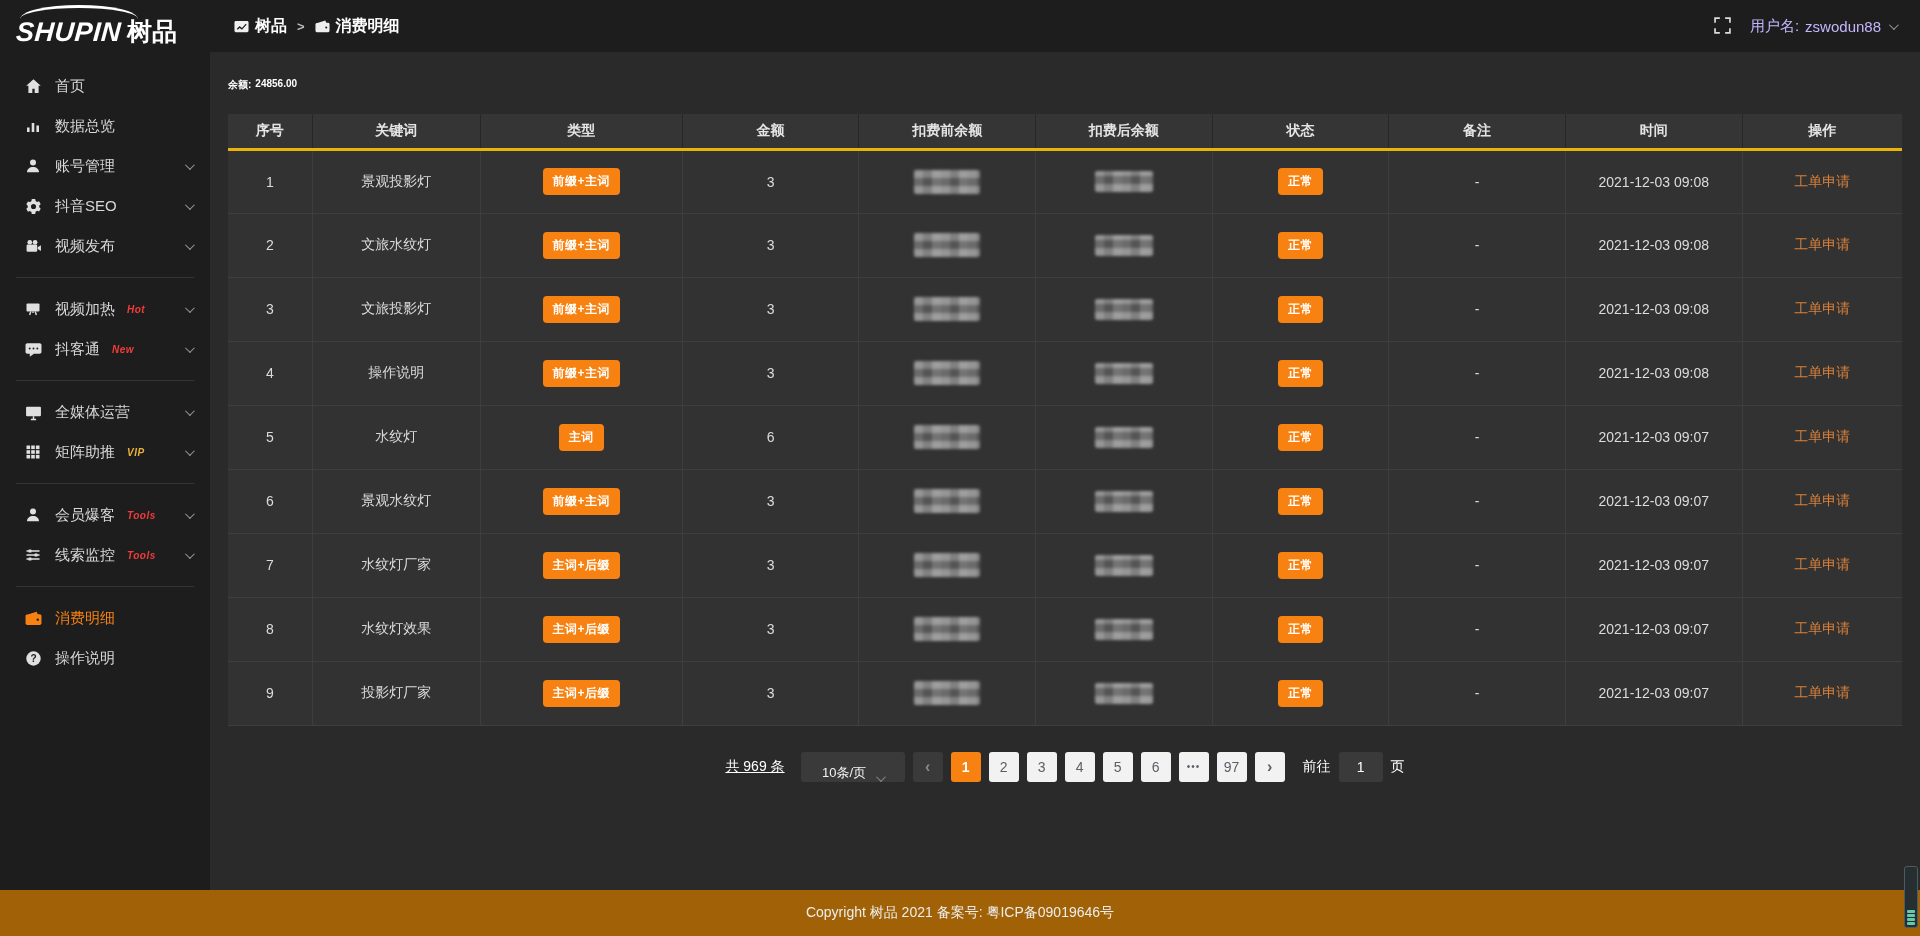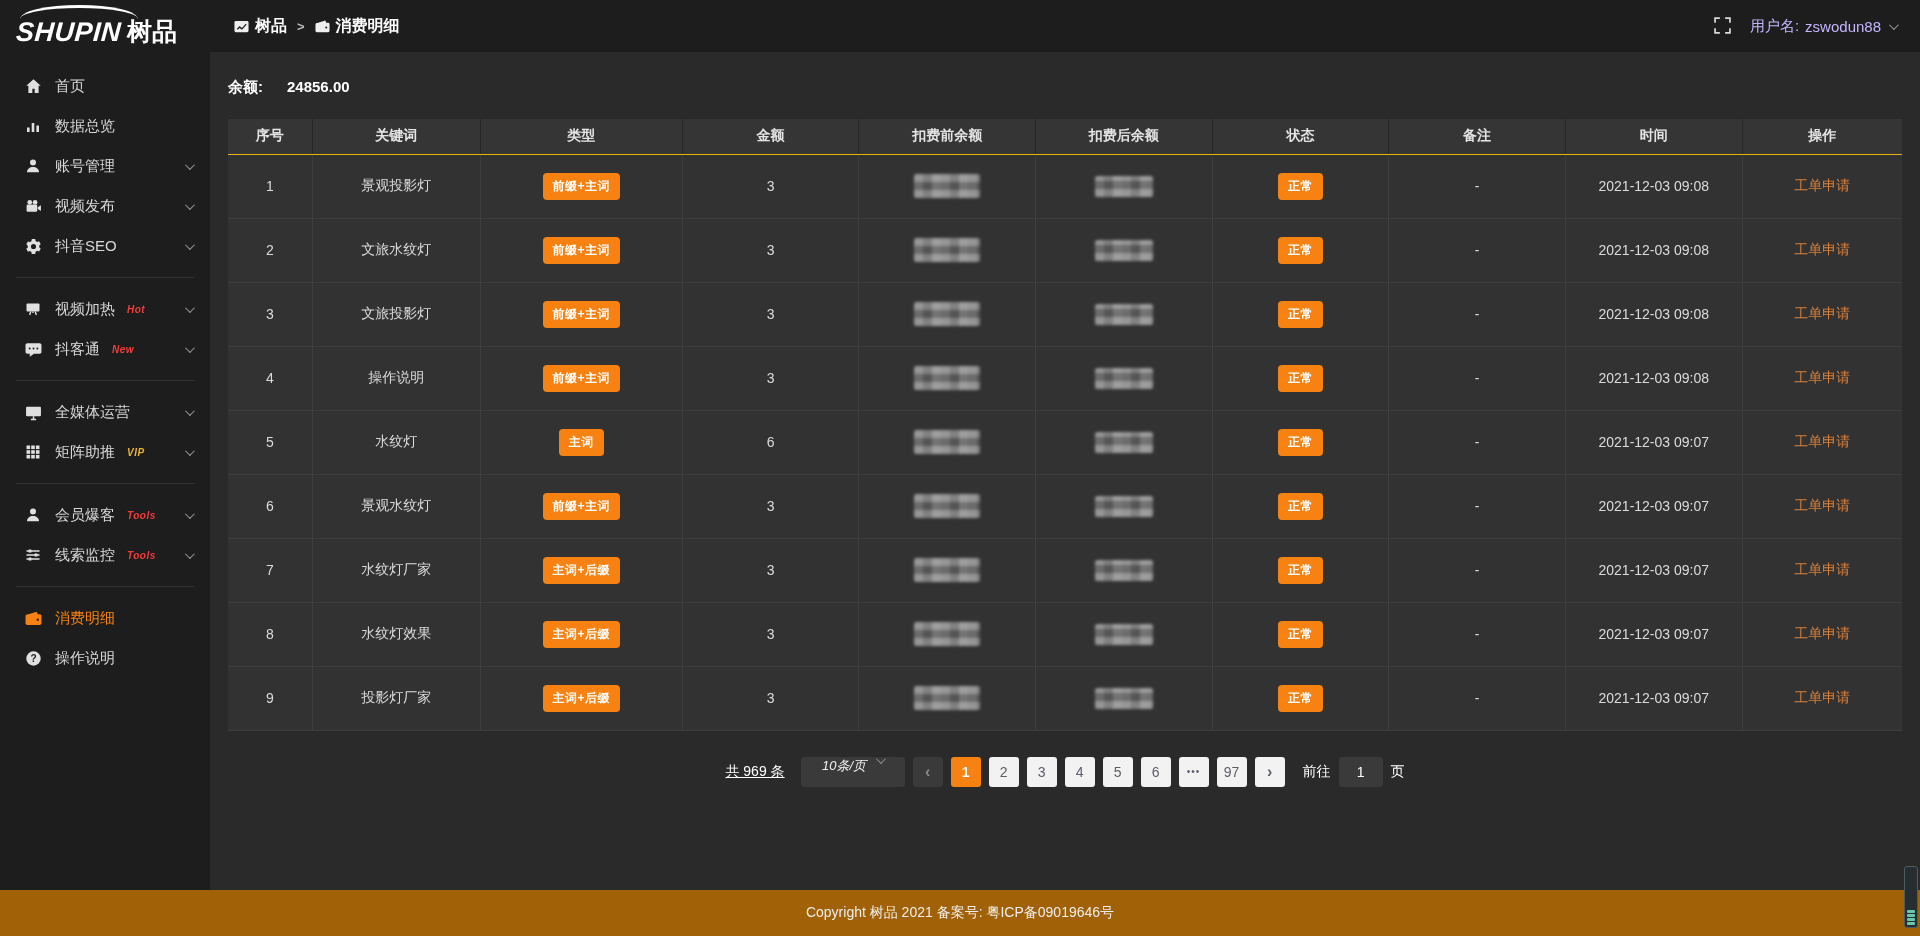--- a/index.html
+++ b/index.html
@@ -36,25 +36,25 @@
   .crumb { display:flex; align-items:center; gap:6px; cursor:pointer; }
   .crumb-sep { color:#bbb; font-size:13px; font-weight:bold; }
   .bicon { width:15px; height:15px; color:#efefef; display:flex; }
   .top-right { display:flex; align-items:center; gap:18px; color:#c4b5fd; font-size:15px; }
   .fs-btn { width:18px; height:18px; cursor:pointer; color:#dcdcdc; display:flex; }
   .user-chip { display:flex; align-items:center; gap:6px; cursor:pointer; }
   .user-chip .caret-d { margin-left:2px; }
 
   
   .content { flex:1; padding:0 18px; overflow:hidden; background:#2a2a2a; }
-  .balance-line { margin:26px 0 22px; font-size:15px; color:#fff; font-weight:bold; display:flex; gap:24px; }
+  .balance-line { margin:26px 0 22px; font-size:10px; color:#fff; font-weight:bold; display:flex; gap:4px; }
 
   table.data { width:100%; border-collapse:collapse; table-layout:fixed; }
   thead th { background:#353535; height:35px; font-size:14px; font-weight:bold; color:#e4e4e4;
-             border-right:1px solid #272727; border-bottom:1px solid #eab308; }
+             border-right:1px solid #272727; border-bottom:3px solid #eab308; }
   thead th:last-child { border-right:none; }
   tbody td { background:#323232; height:64px; text-align:center; font-size:14px; color:#dcdcdc;
              border:1px solid #3e3e3e; border-top:none; }
   tbody tr td:first-child { border-left:none; }
   tbody tr td:last-child { border-right:none; }
 
   .badge { display:inline-block; background:#f78211; color:#fff; font-size:12px; font-weight:bold;
            padding:5px 10px; border-radius:4px; letter-spacing:0.5px; }
   .blur-block { width:66px; height:24px; margin:0 auto; border-radius:2px; filter:blur(1.6px); opacity:0.85;
     background:
@@ -62,21 +62,21 @@
       repeating-linear-gradient(0deg,rgba(255,255,255,.22) 0 8px,rgba(0,0,0,.18) 8px 16px);
     background-blend-mode:overlay; }
   .blur-block.sm { width:58px; height:21px; }
   .action-link { color:#d8803a; cursor:pointer; }
 
   
   .pager { display:flex; align-items:center; justify-content:center; gap:8px; margin-top:26px;
            color:#fff; font-size:14px; }
   .pager .total { margin-right:8px;text-decoration:underline; }
   .page-size { background:#3a3a3a; height:30px; min-width:104px; border-radius:3px; display:flex;
-               align-items:flex-start; justify-content:center; gap:10px; cursor:pointer; color:#f2f2f2; font-size:13px;font-style:italic; }
+               align-items:flex-end; justify-content:center; gap:10px; cursor:pointer; color:#f2f2f2; font-size:13px; }
   .page-size .caret-d { margin-left:0; border-color:#8a8a8a; }
   .pbtn { min-width:30px; height:30px; border-radius:3px; background:#f2f2f2; color:#5a5e66; border:none;
           display:flex; align-items:center; justify-content:center; font-size:14px; cursor:pointer; padding:0 6px;
           font-family:inherit; }
   .pbtn.prev { background:#3a3a3a; color:#8a8a8a; }
   .pbtn.active { background:#f78211; color:#fff; font-weight:bold; }
   .pbtn.arrow { font-size:16px; font-weight:bold; }
   .goto { display:flex; align-items:center; gap:8px; margin-left:10px; }
   .goto input { width:44px; height:30px; background:#3a3a3a; border:none; border-radius:3px; color:#fff;
                 text-align:center; font-size:14px; font-family:inherit; }
@@ -130,37 +130,37 @@
                 <path d="M2 14.2c0-3.2 2.7-5.2 6-5.2s6 2 6 5.2z" fill="currentColor"></path>
               </svg>
             </span>
           <span>账号管理</span>
           <span class="caret-d"></span>
         </div>
 
         <div class="menu-item">
           <span class="micon">
               <svg width="17" height="17" viewBox="0 0 16 16">
+                <path fill-rule="evenodd" fill="currentColor" d="M6.4 1h3.2l.4 1.9c.5.2 1 .5 1.4.8l1.8-.6 1.6 2.7-1.4 1.3c.1.5.1 1 0 1.6l1.4 1.3-1.6 2.7-1.8-.6c-.4.3-.9.6-1.4.8L9.6 15H6.4L6 13.1c-.5-.2-1-.5-1.4-.8l-1.8.6-1.6-2.7 1.4-1.3c-.1-.5-.1-1 0-1.6L1.2 5.9l1.6-2.7 1.8.6c.4-.3.9-.6 1.4-.8zM8 10.4a2.4 2.4 0 100-4.8 2.4 2.4 0 000 4.8z"></path>
+              </svg>
+            </span>
+          <span>抖音SEO</span>
+          <span class="caret-d"></span>
+        </div>
+
+        <div class="menu-item">
+          <span class="micon">
+              <svg width="17" height="17" viewBox="0 0 16 16">
                 <circle cx="4.5" cy="4" r="2.2" fill="currentColor"></circle>
                 <circle cx="9.5" cy="4" r="2.2" fill="currentColor"></circle>
                 <rect x="1.5" y="6" width="10" height="7" rx="1.2" fill="currentColor"></rect>
                 <path d="M12 8.6l3-1.8v5.4l-3-1.8z" fill="currentColor"></path>
               </svg>
             </span>
           <span>视频发布</span>
-          <span class="caret-d"></span>
-        </div>
-
-        <div class="menu-item">
-          <span class="micon">
-              <svg width="17" height="17" viewBox="0 0 16 16">
-                <path fill-rule="evenodd" fill="currentColor" d="M6.4 1h3.2l.4 1.9c.5.2 1 .5 1.4.8l1.8-.6 1.6 2.7-1.4 1.3c.1.5.1 1 0 1.6l1.4 1.3-1.6 2.7-1.8-.6c-.4.3-.9.6-1.4.8L9.6 15H6.4L6 13.1c-.5-.2-1-.5-1.4-.8l-1.8.6-1.6-2.7 1.4-1.3c-.1-.5-.1-1 0-1.6L1.2 5.9l1.6-2.7 1.8.6c.4-.3.9-.6 1.4-.8zM8 10.4a2.4 2.4 0 100-4.8 2.4 2.4 0 000 4.8z"></path>
-              </svg>
-            </span>
-          <span>抖音SEO</span>
           <span class="caret-d"></span>
         </div>
 
         <div class="sdivider"></div>
 
         <div class="menu-item">
           <span class="micon">
               <svg width="16" height="16" viewBox="0 0 16 16">
                 <rect x="1.5" y="2.5" width="13" height="8" rx="1" fill="currentColor"></rect>
                 <path d="M5.8 10.5L4.6 14M10.2 10.5l1.2 3.5M8 10.5V12" stroke="currentColor" stroke-width="1.4" fill="none"></path>

